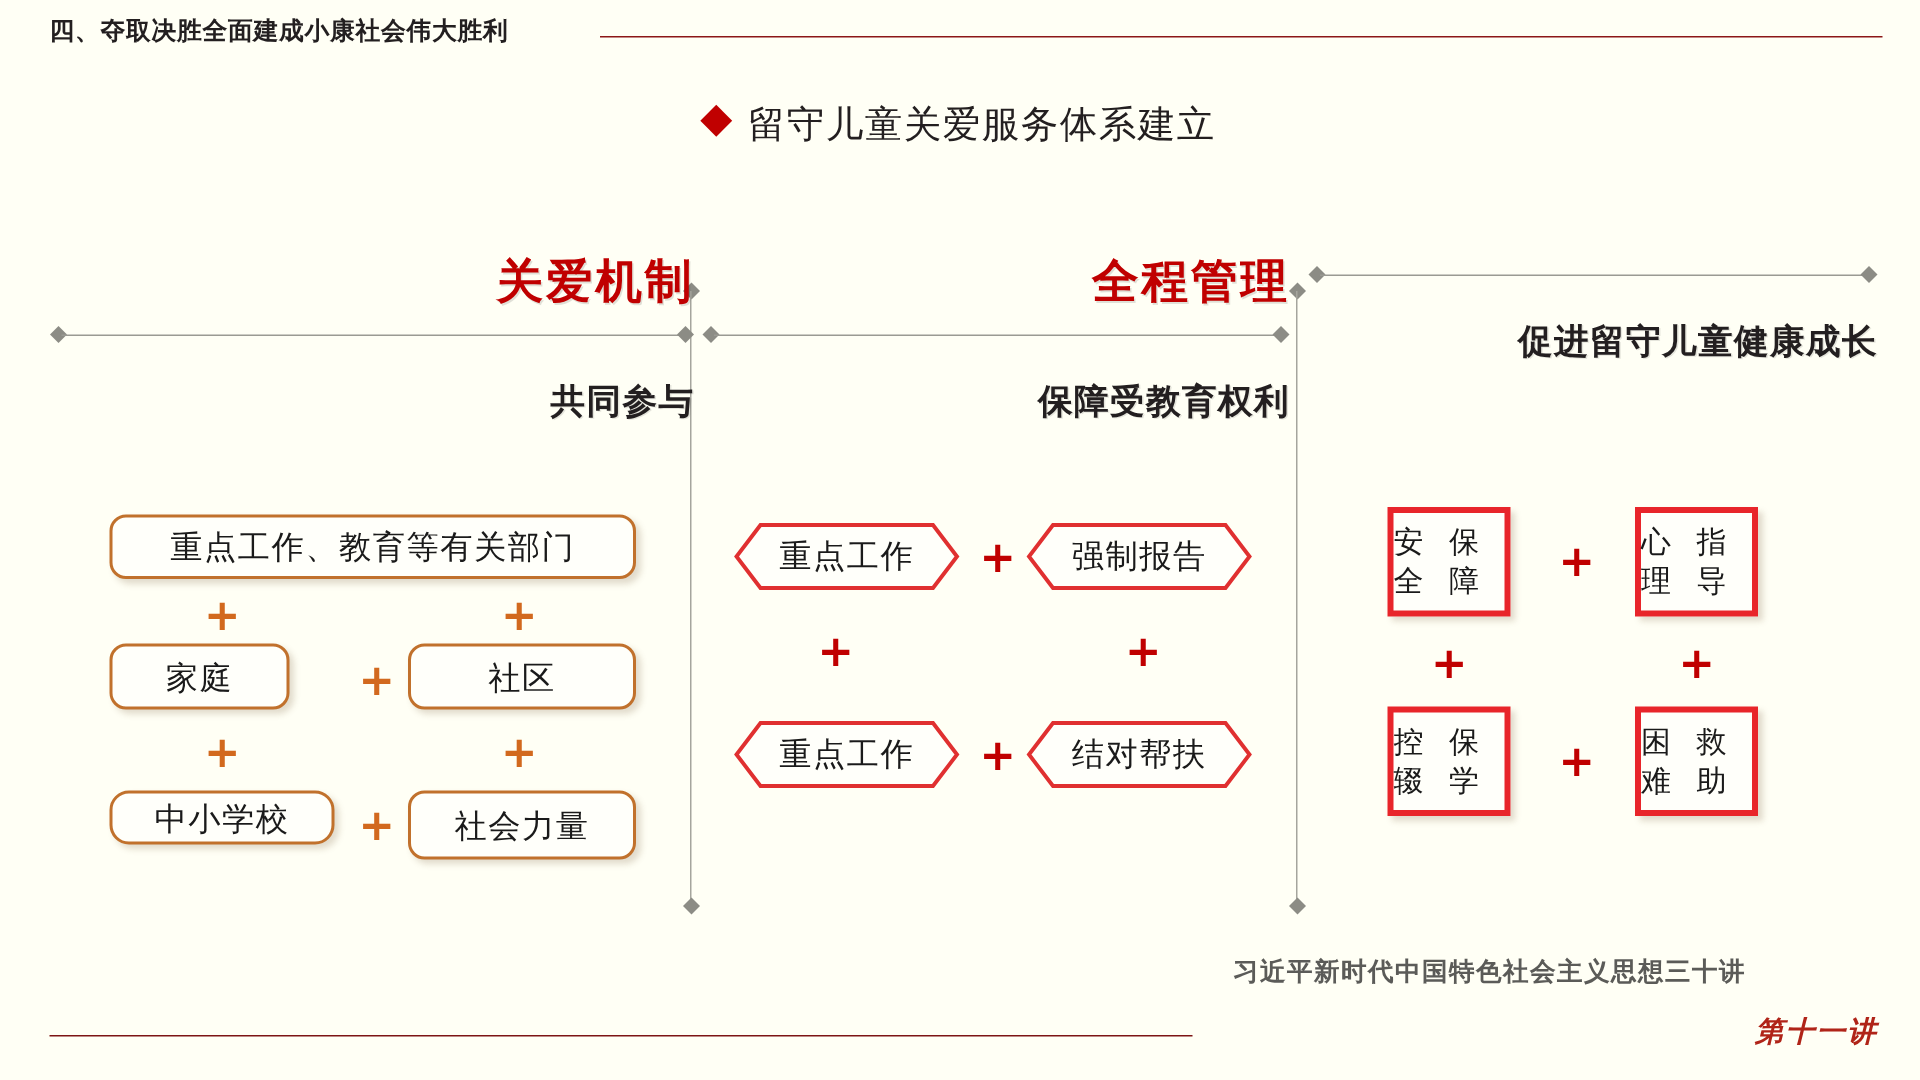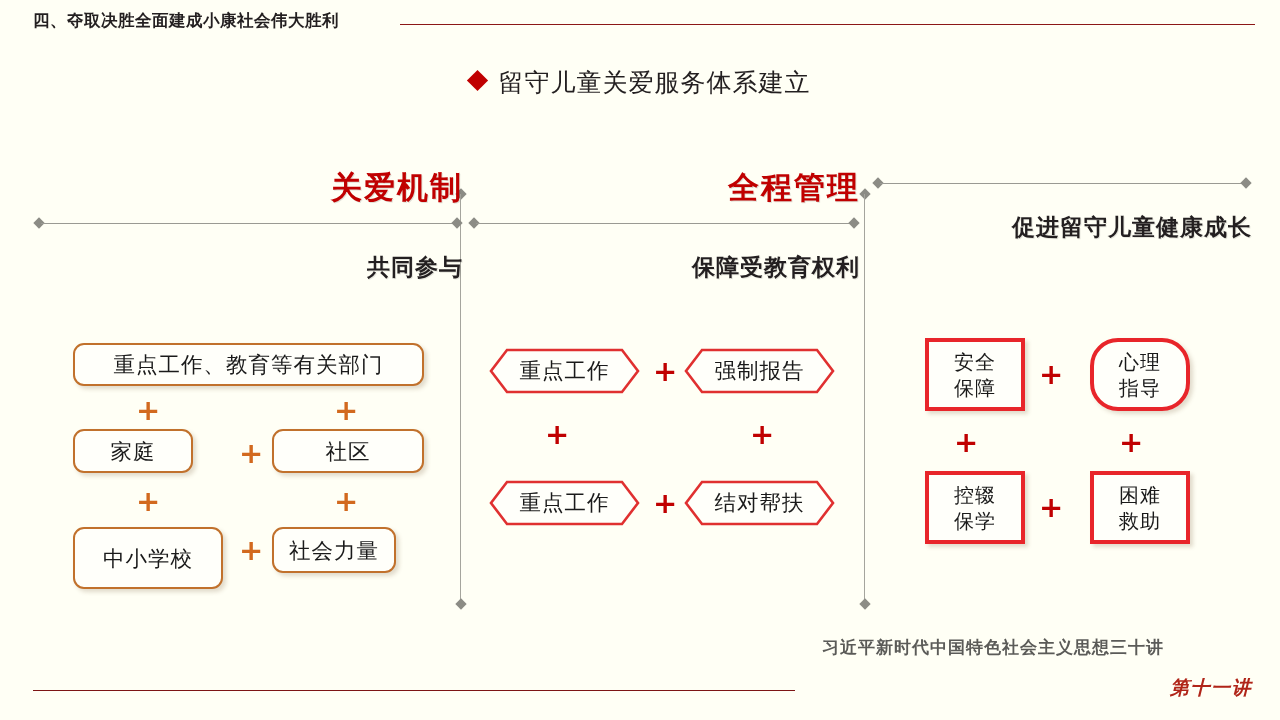--- a/index.html
+++ b/index.html
@@ -210,27 +210,27 @@
     color: #c00000;
     font-size: 29px;
     font-weight: bold;
     line-height: 1;
     font-family: "DejaVu Sans", sans-serif;
   }
 
   
   .sqbox {
     position: absolute;
-    width: 100px;
+    width: 82px;
     height: 73px;
     border: 4px solid #e8252a;
     background: #fffffa;
     box-shadow: 3px 3px 4px rgba(120,90,60,0.22);
     display: flex;
-    flex-direction: column;
+    flex-direction: row;
     align-items: center;
     justify-content: center;
     font-size: 20px;
     color: #1a1a1a;
     letter-spacing: 1px;
     line-height: 26px;
     box-sizing: border-box;
   }
 
   
@@ -314,25 +314,25 @@
       <span>家庭</span>
     </div>
     <div class="plus-orange" style="left:239px; top:439px;">+</div>
     <div class="rbox" style="left:272px; top:429px; width:152px; height:44px;">
       <span>社区</span>
     </div>
 
     <div class="plus-orange" style="left:136px; top:487px;">+</div>
     <div class="plus-orange" style="left:334px; top:487px;">+</div>
 
-    <div class="rbox" style="left:73px; top:527px; width:150px; height:62px;">
+    <div class="rbox" style="left:73px; top:527px; width:150px; height:36px;border-radius:13px;">
       <span>中小学校</span>
     </div>
     <div class="plus-orange" style="left:239px; top:536px;">+</div>
-    <div class="rbox" style="left:272px; top:527px; width:124px; height:46px;">
+    <div class="rbox" style="left:272px; top:527px; width:152px; height:46px;">
       <span>社会力量</span>
     </div>
   </div>
 
   <div class="col col-2">
     <div class="col-heading">全程管理</div>
     <div class="col-divider">
       <div class="dia left"></div>
       <div class="line"></div>
       <div class="dia right"></div>
@@ -385,21 +385,21 @@
     </div>
     <div class="col-sub">促进留守儿童健康成长</div>
   </div>
 
   <div>
     <div class="sqbox" style="left:925px; top:338px;">
       <span>安全</span>
       <span>保障</span>
     </div>
     <div class="plus-red" style="left:1039px; top:360px;">+</div>
-    <div class="sqbox" style="left:1090px; top:338px;border-radius:28px;">
+    <div class="sqbox" style="left:1090px; top:338px;">
       <span>心理</span>
       <span>指导</span>
     </div>
 
     <div class="plus-red" style="left:954px; top:428px;">+</div>
     <div class="plus-red" style="left:1119px; top:428px;">+</div>
 
     <div class="sqbox" style="left:925px; top:471px;">
       <span>控辍</span>
       <span>保学</span>

